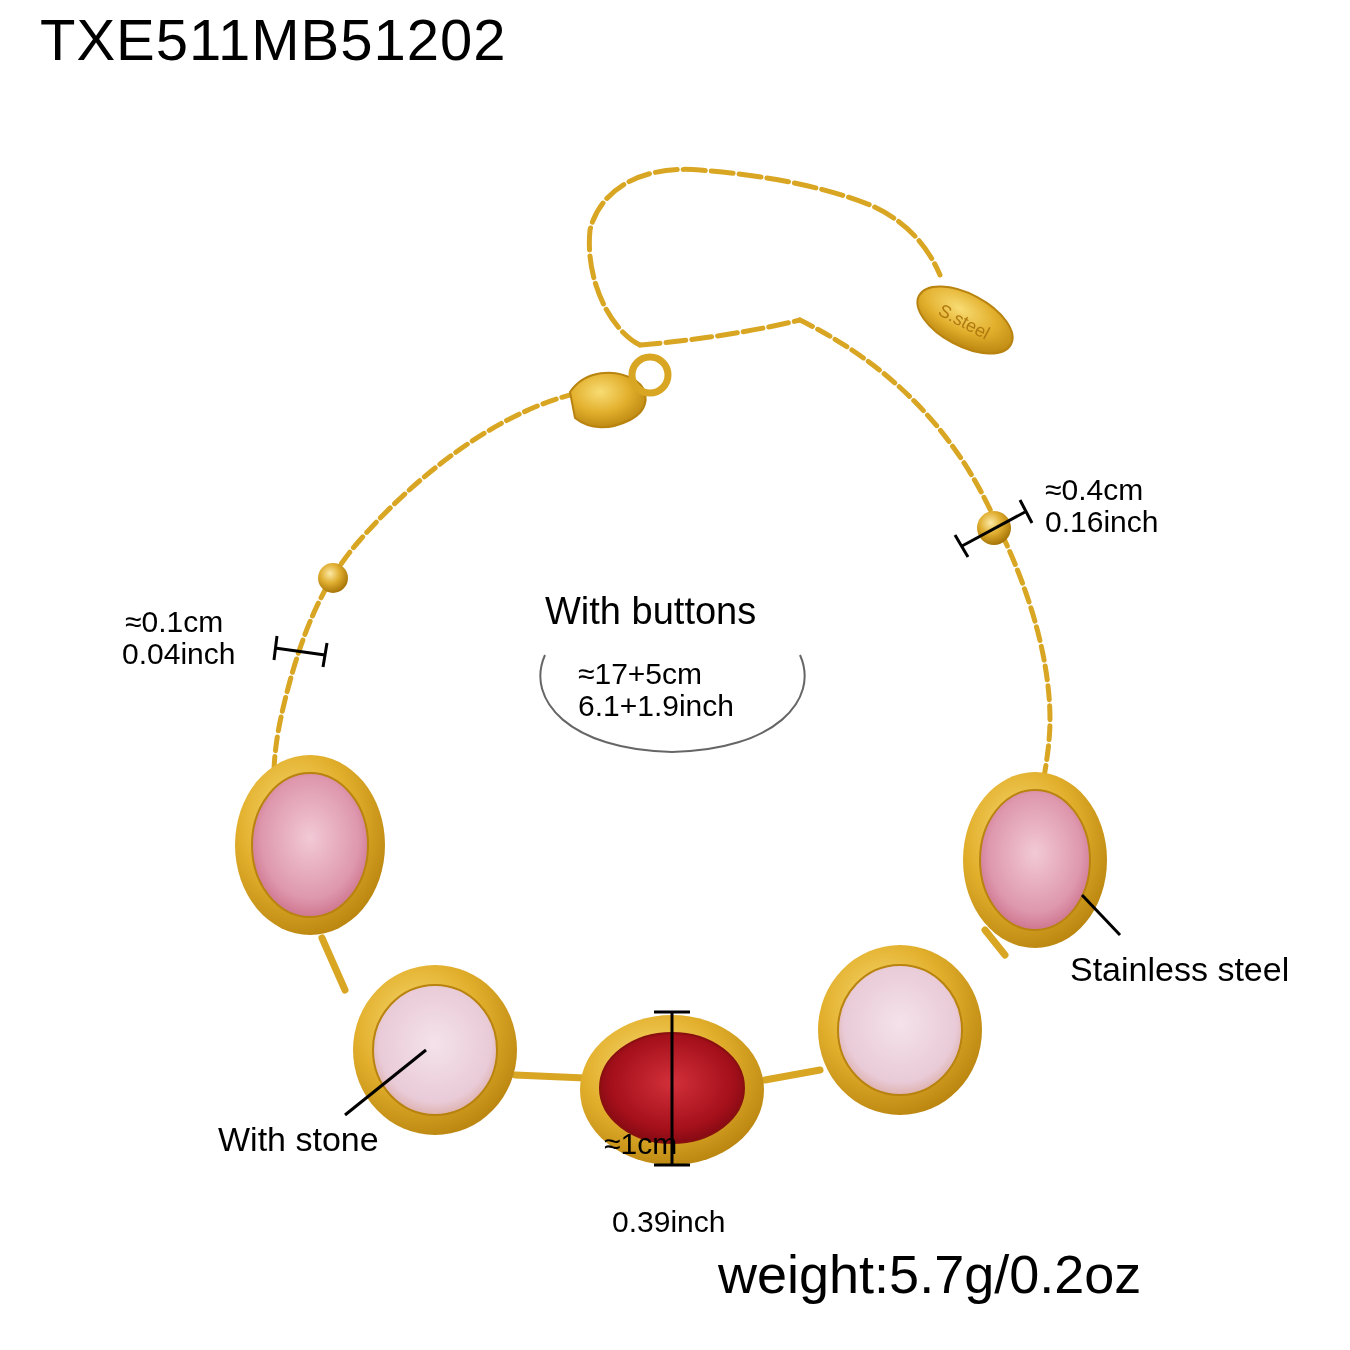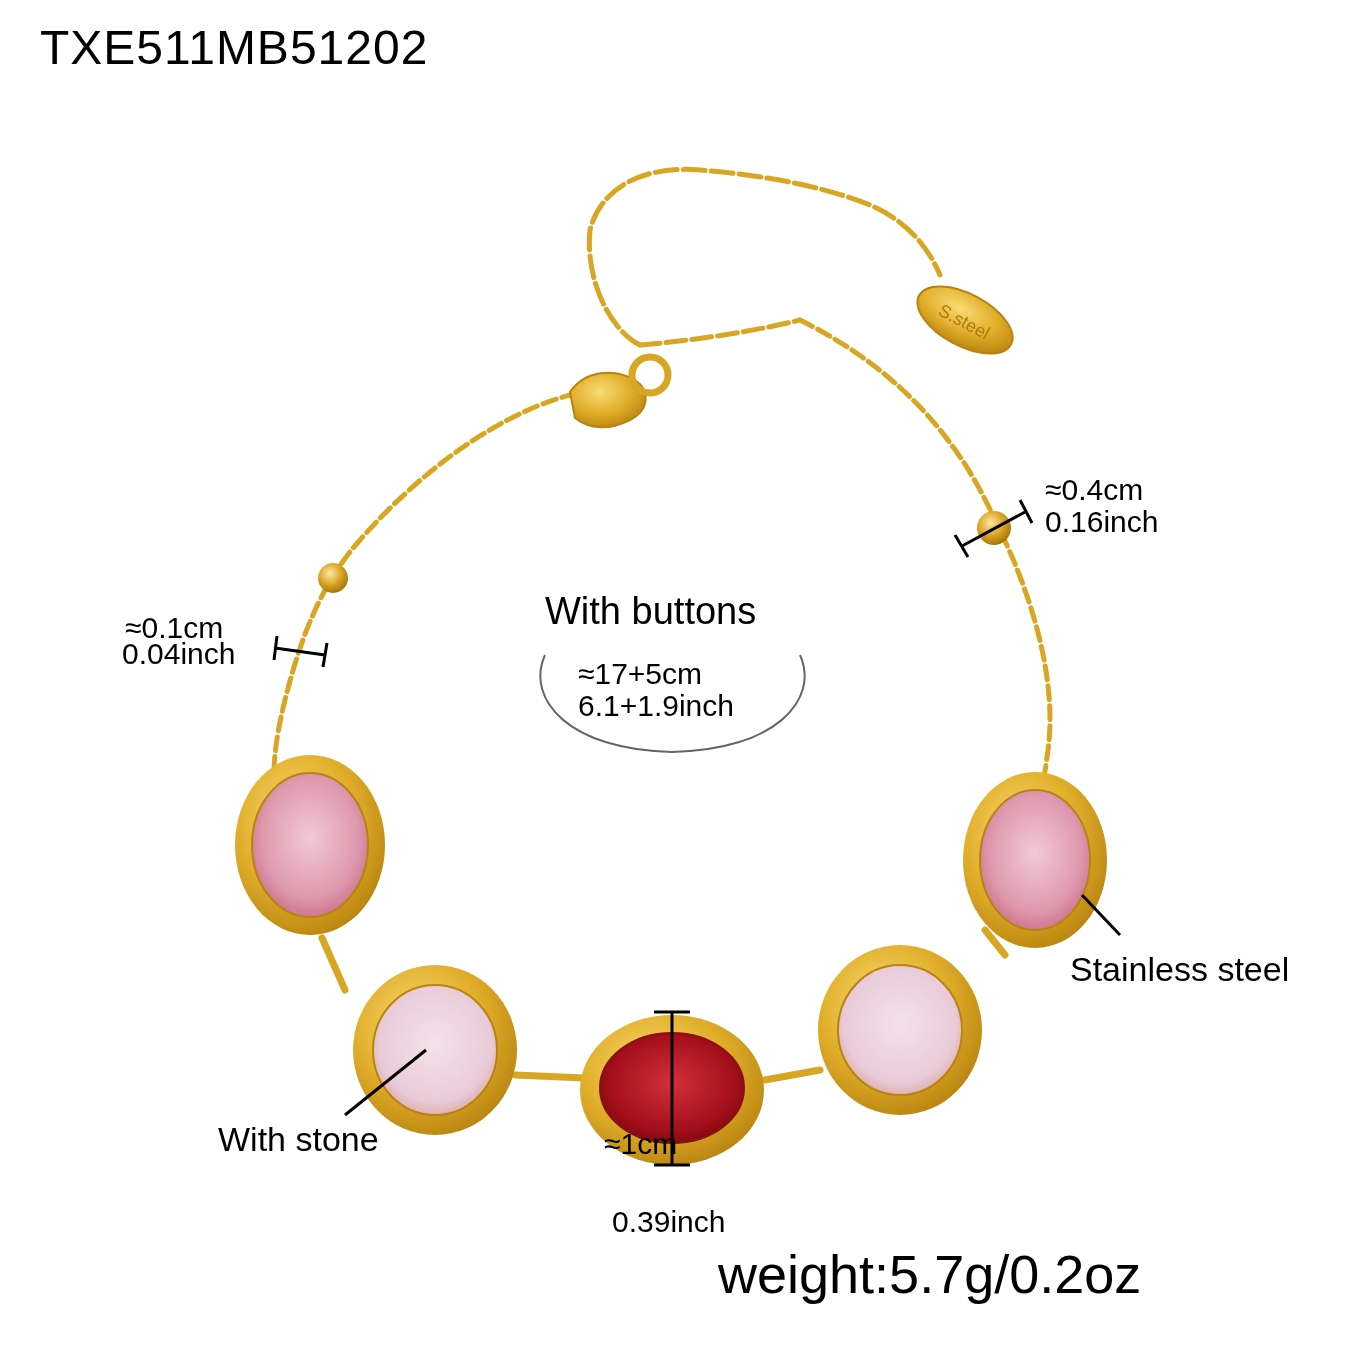--- a/index.html
+++ b/index.html
@@ -1,18 +1,18 @@
 <!DOCTYPE html>
 <html><head>
   <meta charset="utf-8">
   <style>
     html, body { margin: 0; padding: 0; background: #ffffff; }
     body { width: 1350px; height: 1350px; position: relative; overflow: hidden; font-family: "Liberation Sans", "DejaVu Sans", sans-serif; color: #000; }
     .abs { position: absolute; }
-    .sku { left: 40px; top: 16px; font-size: 48px; letter-spacing: 1px; line-height: 64px; }
+    .sku { left: 40px; top: 8px; font-size: 58px; letter-spacing: 1px; line-height: 64px; }
     .lbl { font-size: 34px; line-height: 34px; white-space: nowrap; }
     .dim { font-size: 30px; line-height: 32px; white-space: nowrap; text-align: right; }
     .weight { left: 718px; top: 1244px; font-size: 54px; line-height: 60px; }
     svg.art { position: absolute; left: 0; top: 0; }
   </style>
 </head>
 <body>
 
 <svg class="art" width="1350" height="1350" viewBox="0 0 1350 1350">
   <defs>
@@ -115,21 +115,21 @@
 
 <div class="abs sku">TXE511MB51202</div>
 
 <div class="abs lbl" style="left:545px;top:594px;font-size:38px;">With buttons</div>
 <div class="abs dim" style="left:578px;top:658px;">≈17+5cm</div>
 <div class="abs dim" style="left:578px;top:690px;">6.1+1.9inch</div>
 
 <div class="abs dim" style="left:1045px;top:474px;">≈0.4cm</div>
 <div class="abs dim" style="left:1045px;top:506px;">0.16inch</div>
 
-<div class="abs dim" style="left:125px;top:606px;margin-top:6px;">≈0.1cm</div>
+<div class="abs dim" style="left:125px;top:606px;">≈0.1cm</div>
 <div class="abs dim" style="left:122px;top:638px;">0.04inch</div>
 
 <div class="abs dim" style="left:604px;top:1128px;">≈1cm</div>
 <div class="abs dim" style="left:601px;top:1206px;margin-left:11px;">0.39inch</div>
 
 <div class="abs lbl" style="left:218px;top:1122px;">With stone</div>
 <div class="abs lbl" style="left:1070px;top:952px;">Stainless steel</div>
 
 <div class="abs weight">weight:5.7g/0.2oz</div>
 

